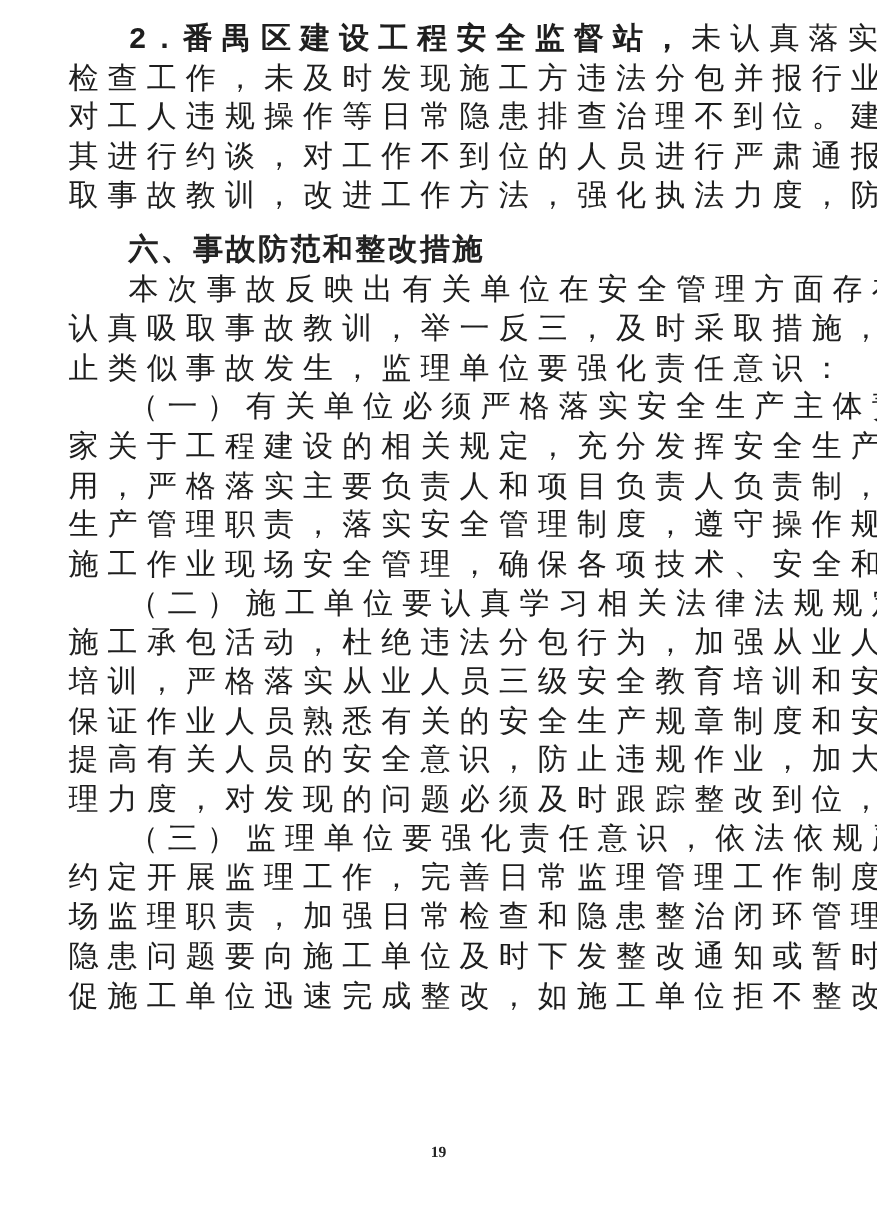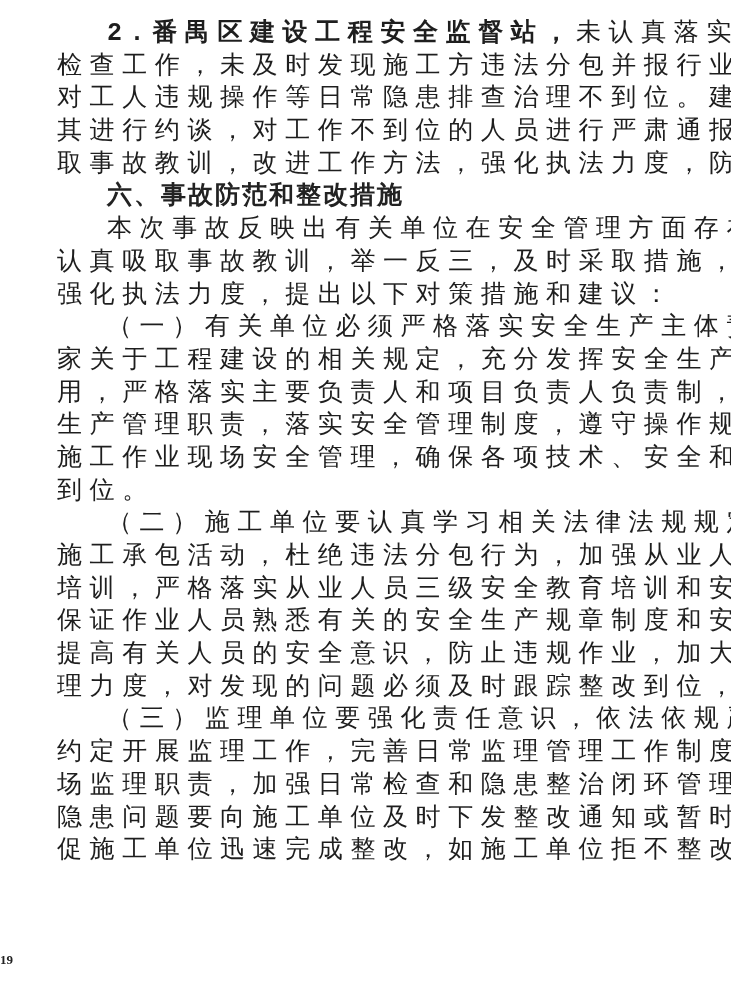--- a/index.html
+++ b/index.html
@@ -35,26 +35,28 @@
     }
     .bold {
       font-weight: bold;
       font-family: Liberation Mono, monospace;
     }
     .heading {
       font-family: "DejaVu Sans", "Liberation Sans", sans-serif;
       font-weight: bold;
       letter-spacing: 2px;
       color: #222;
+      margin-top: 13px;
     }
     .page-number {
       position: absolute;
       left: 0;
       width: 731px;
       top: 952px;
+      text-align: center;
       font-size: 13px;
       font-weight: bold;
       font-family: "Liberation Serif", serif;
       color: #222;
     }
     .speck {
       position: absolute;
       left: 684px;
       top: 785px;
       width: 2px;
@@ -73,30 +75,29 @@
     <span class="line">对工人违规操作等日常隐患排查治理不到位。建议区住建局对</span>
     <span class="line">其进行约谈，对工作不到位的人员进行严肃通报批评，认真吸</span>
     <span class="line">取事故教训，改进工作方法，强化执法力度，防范事故发生。</span>
   </div>
 
   <span class="line indent heading">六、事故防范和整改措施</span>
 
   <div>
     <span class="line indent">本次事故反映出有关单位在安全管理方面存在漏洞，为了</span>
     <span class="line">认真吸取事故教训，举一反三，及时采取措施，堵塞漏洞，防</span>
-    <span class="line">强化执法力度，提出以下对策措施和建议：</span>
+    <span class="line">止类似事故发生，监理单位要强化责任意识：</span>
   </div>
 
   <div>
     <span class="line indent">（一）有关单位必须严格落实安全生产主体责任，执行国</span>
     <span class="line">家关于工程建设的相关规定，充分发挥安全生产管理机构的作</span>
     <span class="line">用，严格落实主要负责人和项目负责人负责制，认真履行安全</span>
     <span class="line">生产管理职责，落实安全管理制度，遵守操作规程，切实加强</span>
     <span class="line">施工作业现场安全管理，确保各项技术、安全和管理措施落实</span>
-    <span class="line">到位。</span>
   </div>
 
   <div>
     <span class="line indent">（二）施工单位要认真学习相关法律法规规定，规范工程</span>
     <span class="line">施工承包活动，杜绝违法分包行为，加强从业人员的安全教育</span>
     <span class="line">培训，严格落实从业人员三级安全教育培训和安全技术交底，</span>
     <span class="line">保证作业人员熟悉有关的安全生产规章制度和安全操作规程，</span>
     <span class="line">提高有关人员的安全意识，防止违规作业，加大事故隐患排查治</span>
     <span class="line">理力度，对发现的问题必须及时跟踪整改到位，确保消除隐患。</span>
   </div>

